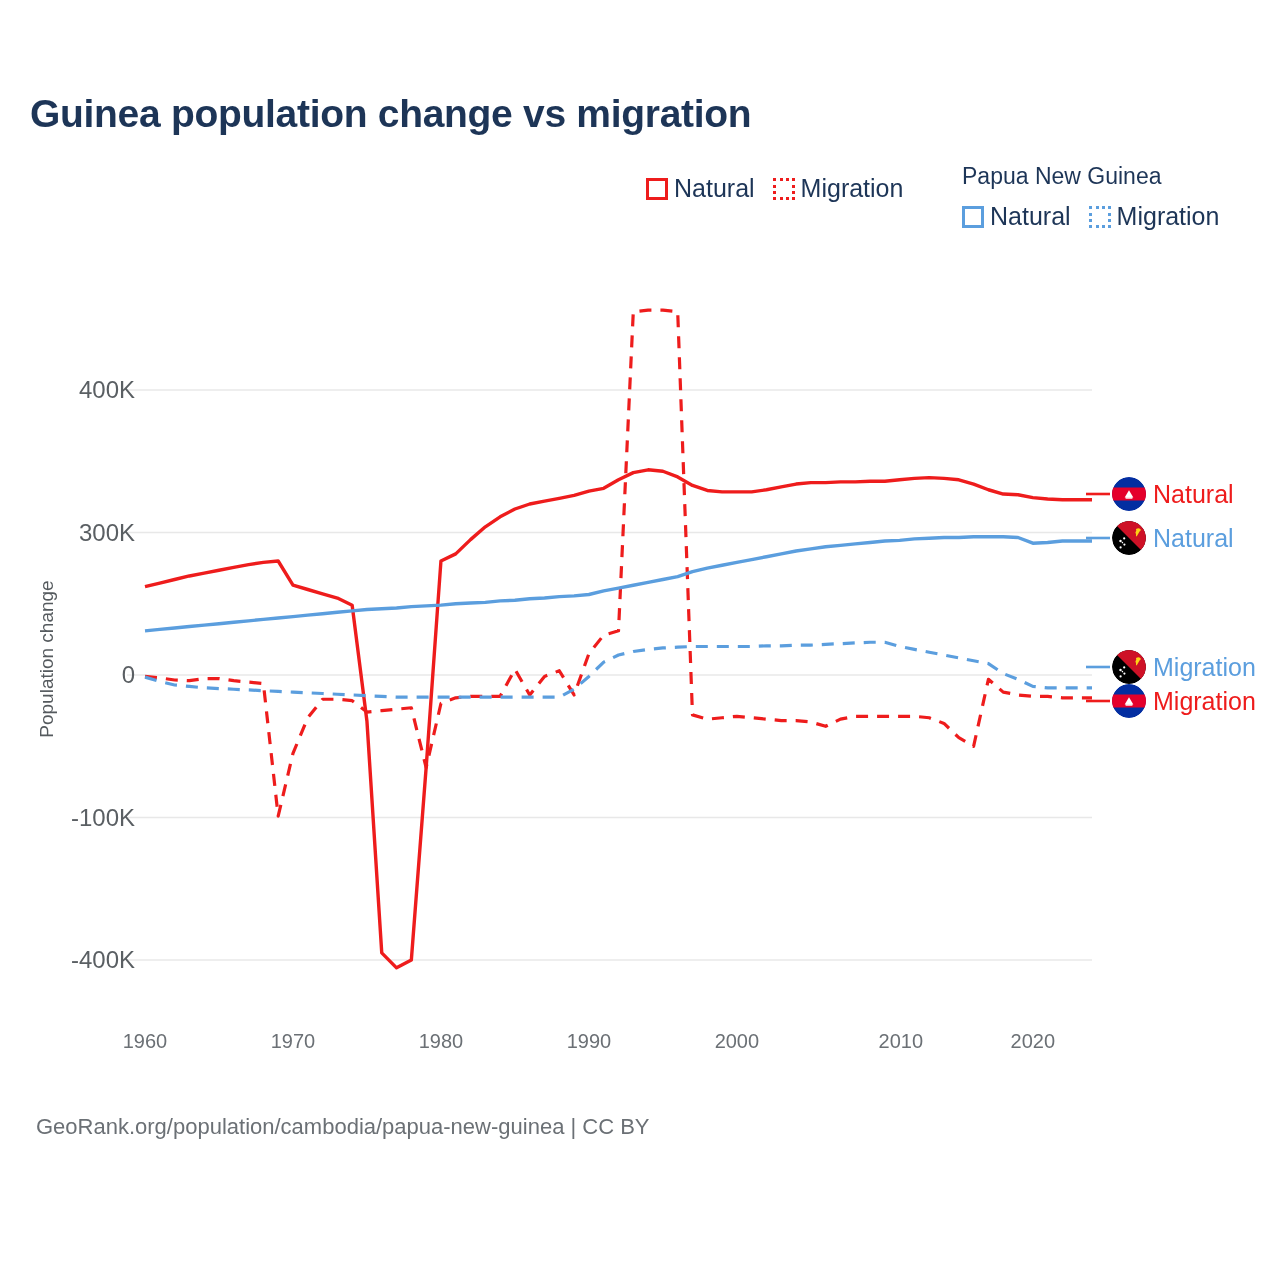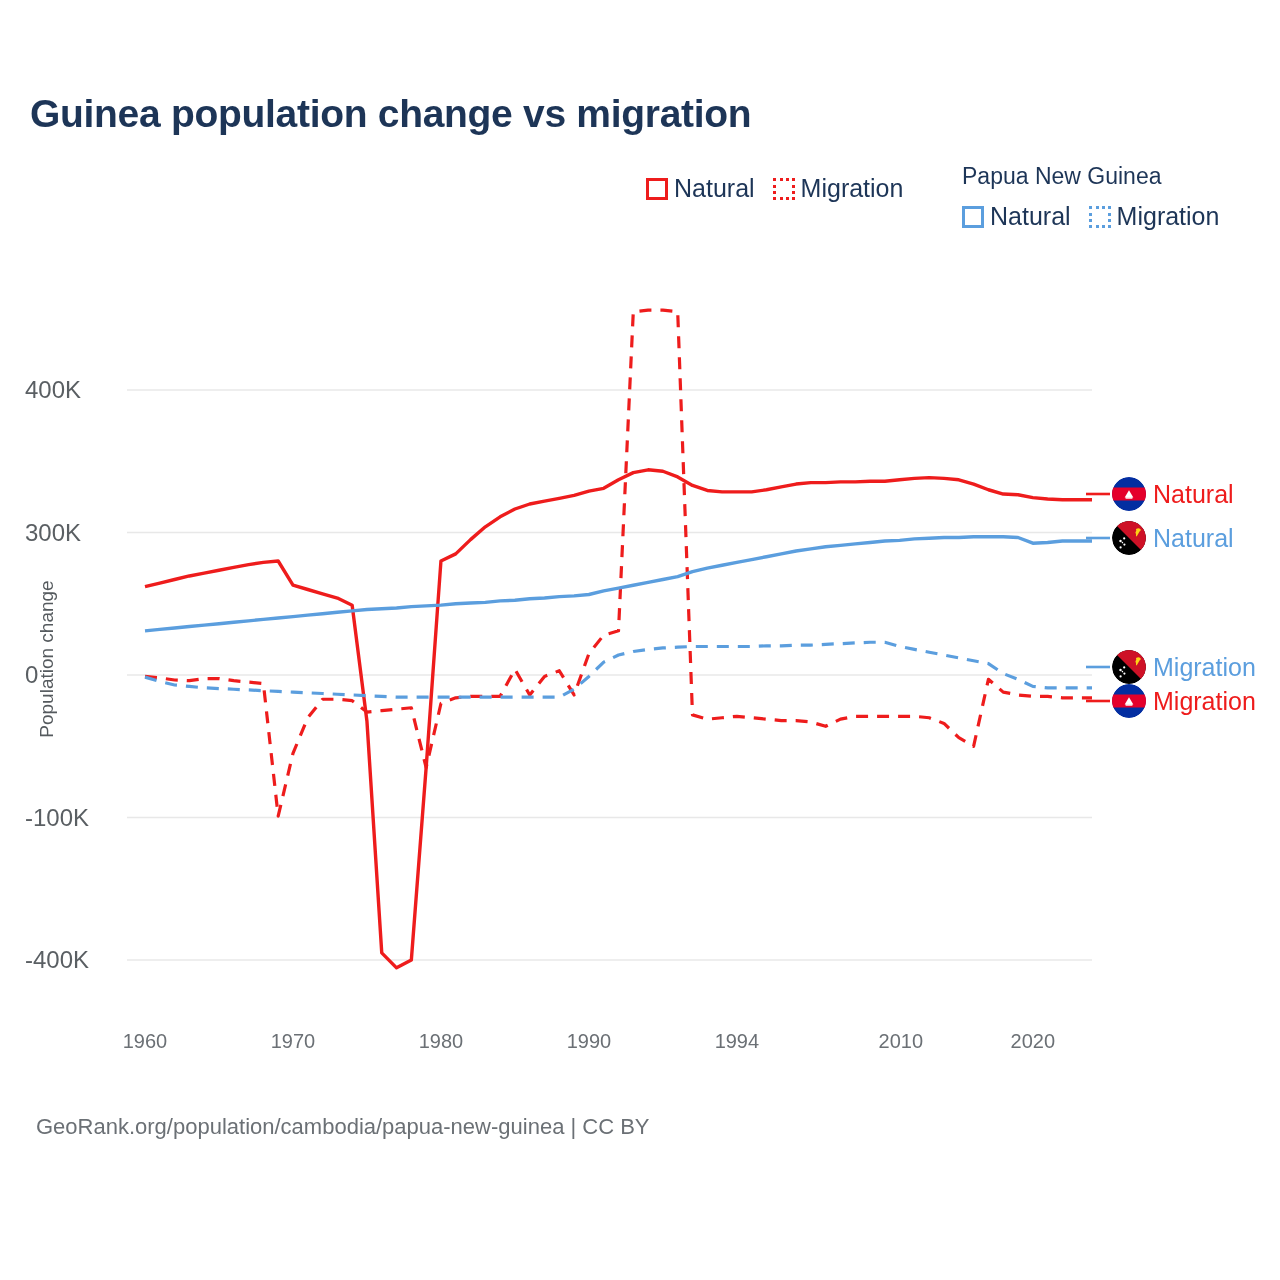--- a/index.html
+++ b/index.html
@@ -92,21 +92,21 @@
     text-align: center;
     transform: rotate(-90deg);
     font-size: 19px;
     color: #555a5e;
     white-space: nowrap;
   }
   .ytick {
     position: absolute;
     right: 0;
     width: 110px;
-    text-align: left;
+    text-align: right;
     font-size: 24px;
     color: #5a5f63;
     transform: translateY(-50%);
     white-space: nowrap;
   }
   .ytick-wrap { position: absolute; left: 0px; width: 135px; }
   .xtick {
     position: absolute;
     font-size: 20px;
     color: #6b7075;
@@ -203,21 +203,21 @@
       <div class="ytick" style="top: 817.5px;">-100K</div>
       <div class="ytick" style="top: 675px;">0</div>
       <div class="ytick" style="top: 532.5px;">300K</div>
       <div class="ytick" style="top: 390px;">400K</div>
     </div>
   <div id="xtick-wrap">
       <div class="xtick" style="left: 145px;">1960</div>
       <div class="xtick" style="left: 292.969px;">1970</div>
       <div class="xtick" style="left: 440.938px;">1980</div>
       <div class="xtick" style="left: 588.906px;">1990</div>
-      <div class="xtick" style="left: 736.875px;">1994</div>
+      <div class="xtick" style="left: 736.875px;">2000</div>
       <div class="xtick" style="left: 884.844px; margin-left: 16px;">2010</div>
       <div class="xtick" style="left: 1032.81px;">2020</div>
     </div>
 
   <div class="ylabel">Population change</div>
 
   <div id="endlabel-wrap">
       <div class="endlabel red" style="left: 1112px; top: 494px;">
         <span class="flag"><svg viewBox="0 0 34 34" width="34" height="34">
             <circle cx="17" cy="17" r="17" fill="#032ea1"></circle>

